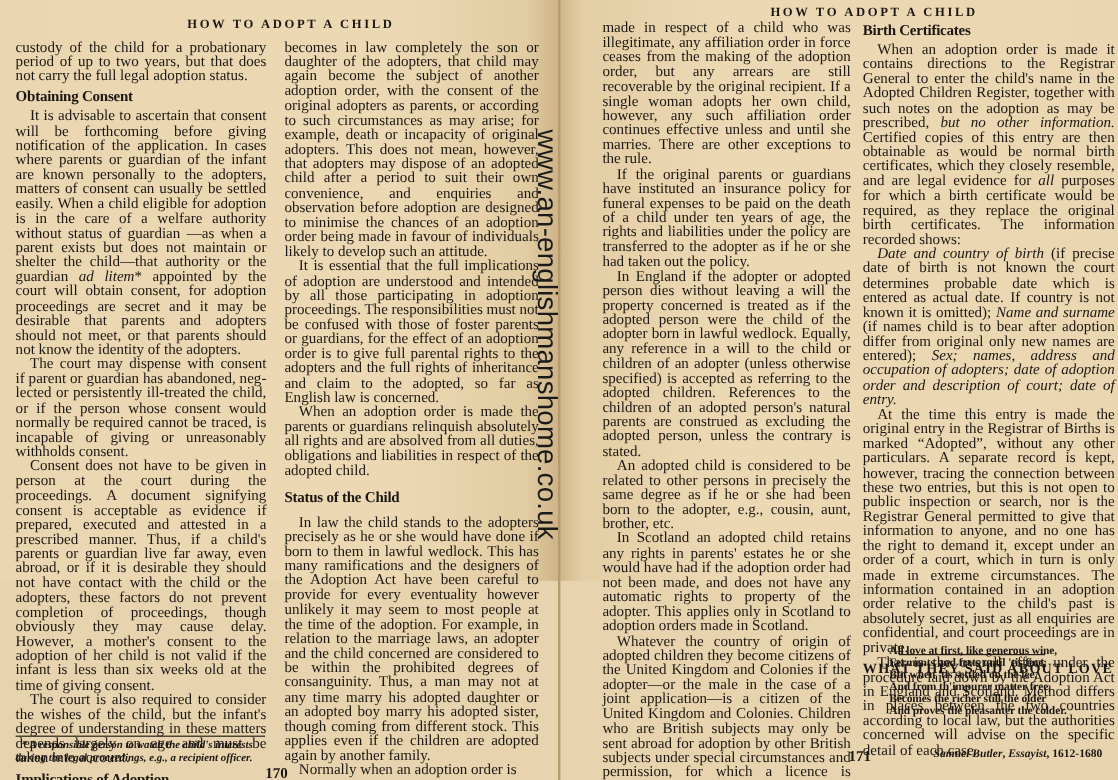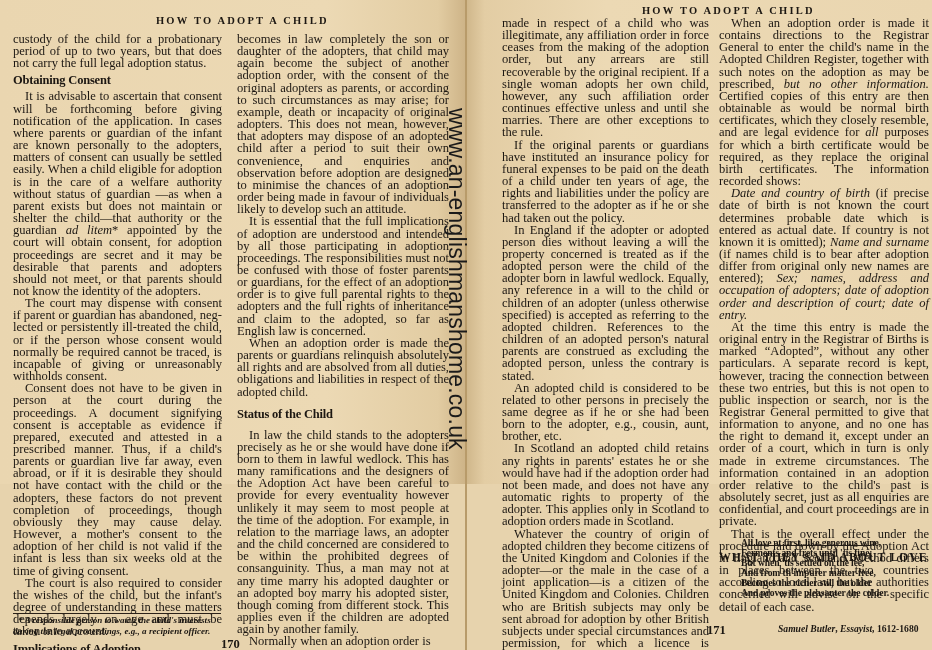--- a/index.html
+++ b/index.html
@@ -123,20 +123,21 @@
     <div class="col rcol1">
       <p class="noindent">made in respect of a child who was illegiti­mate, any affiliation order in force ceases from the making of the adoption order, but any arrears are still recoverable by the original recipient. If a single woman adopts her own child, however, any such affiliation order continues effective unless and until she marries. There are other exceptions to the rule.</p>
       <p>If the original parents or guardians have instituted an insurance policy for funeral expenses to be paid on the death of a child under ten years of age, the rights and liabilities under the policy are transferred to the adopter as if he or she had taken out the policy.</p>
       <p>In England if the adopter or adopted person dies without leaving a will the property concerned is treated as if the adopted person were the child of the adopter born in lawful wedlock. Equally, any refer­ence in a will to the child or children of an adopter (unless otherwise specified) is accepted as referring to the adopted children. References to the children of an adopted person's natural parents are con­strued as excluding the adopted person, unless the contrary is stated.</p>
       <p>An adopted child is considered to be related to other persons in precisely the same degree as if he or she had been born to the adopter, e.g., cousin, aunt, brother, etc.</p>
       <p>In Scotland an adopted child retains any rights in parents' estates he or she would have had if the adoption order had not been made, and does not have any automatic rights to property of the adopter. This applies only in Scotland to adoption orders made in Scotland.</p>
       <p>Whatever the country of origin of adopted children they become citizens of the United Kingdom and Colonies if the adop­ter—or the male in the case of a joint application—is a citizen of the United Kingdom and Colonies. Children who are British subjects may only be sent abroad for adoption by other British subjects under special circumstances and permission, for which a licence is necessary.</p>
     </div>
 
     <div class="col rcol2">
+      <h3 style="margin-top:2px">Birth Certificates</h3>
       <p><span>When an adoption order is made it con­tains directions to the Registrar General to enter the child's name in the Adopted Children Register, together with such notes on the adoption as may be prescribed, </span><em>but no other information.</em><span> Certified copies of this entry are then obtainable as would be normal birth certificates, which they closely resemble, and are legal evidence for </span><em>all</em><span> purposes for which a birth certificate would be required, as they replace the original birth certificates. The information recorded shows:</span></p>
       <p><em>Date and country of birth</em><span> (if precise date of birth is not known the court determines probable date which is entered as actual date. If country is not known it is omitted); </span><em>Name and surname</em><span> (if names child is to bear after adoption differ from original only new names are entered); </span><em>Sex; names, address and occupation of adopters; date of adoption order and description of court; date of entry.</em></p>
       <p>At the time this entry is made the original entry in the Registrar of Births is marked “Adopted”, without any other particulars. A separate record is kept, however, tracing the connection between these two entries, but this is not open to public inspection or search, nor is the Registrar General permitted to give that information to anyone, and no one has the right to demand it, except under an order of a court, which in turn is only made in extreme circumstances. The information contained in an adoption order relative to the child's past is absolutely secret, just as all enquiries are confidential, and court proceedings are in private.</p>
       <p>That is the overall effect under the procedure laid down by the Adoption Act in England and Scotland. Method differs in places between the two countries according to local law, but the authorities concerned will advise on the specific detail of each case.</p>
     </div>
 
     <div class="quote-rule"></div>
     <div class="quote-title">WHAT THEY SAID ABOUT LOVE</div>
     <div class="quote-lines">
       <div>All love at first, like generous wine,</div>

